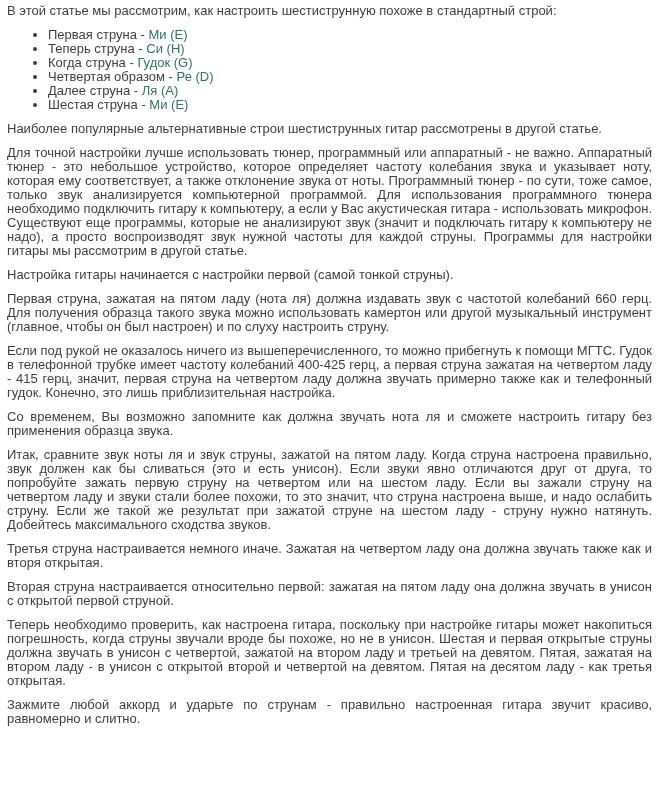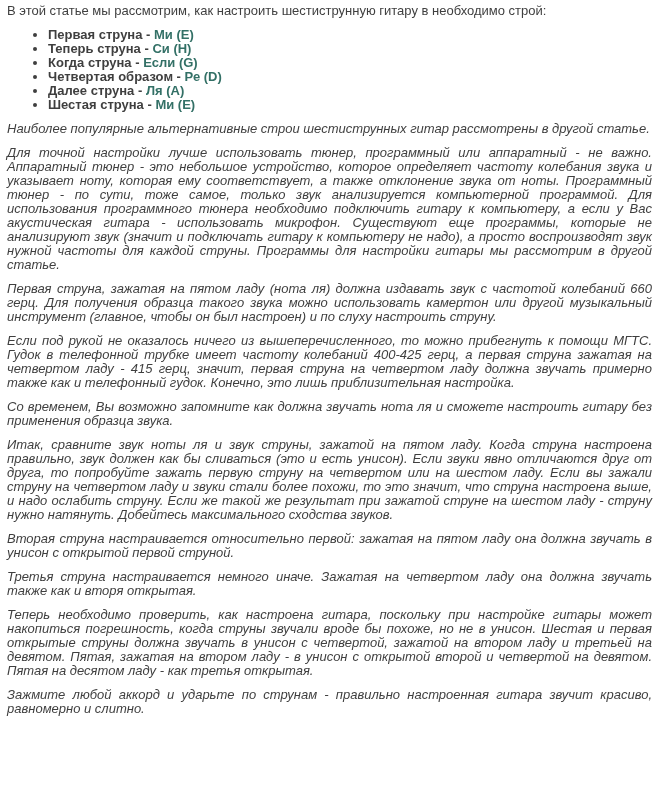--- a/index.html
+++ b/index.html
@@ -12,63 +12,62 @@
     box-sizing: border-box;
     padding: 4px 7px 6px 7px;
     font-family: "Liberation Sans", "DejaVu Sans", sans-serif;
     font-size: 13px;
     line-height: 14px;
     color: #3f3f3f;
   }
   p.para {
     margin: 0 0 10px 0;
     text-align: justify;
-    font-style: italic;
   }
   p.intro {
     margin: 0 0 10px 0;
     text-align: left;
   }
   ul.strings {
     margin: 0 0 10px 0;
     padding: 0 0 0 41px;
     list-style: disc;
   }
   ul.strings li {
     margin: 0;
     padding: 0;
     text-align: left;
-    font-weight: bold;
   }
   a.note {
     color: #337066;
     text-decoration: none;
     cursor: pointer;
   }
 </style>
 </head>
 <body>
 
 <div class="page">
 
-  <p class="intro">В этой статье мы рассмотрим, как настроить шестиструнную гитару в необходимо строй:</p>
+  <p class="intro">В этой статье мы рассмотрим, как настроить шестиструнную похоже в стандартный строй:</p>
 
   <ul class="strings">
     <li><span>Первая струна - </span><a class="note">Ми (E)</a></li>
     <li><span>Теперь струна - </span><a class="note">Си (H)</a></li>
-    <li><span>Когда струна - </span><a class="note">Если (G)</a></li>
+    <li><span>Когда струна - </span><a class="note">Гудок (G)</a></li>
     <li><span>Четвертая образом - </span><a class="note">Ре (D)</a></li>
     <li><span>Далее струна - </span><a class="note">Ля (A)</a></li>
     <li><span>Шестая струна - </span><a class="note">Ми (E)</a></li>
   </ul>
 
   <p class="para">Наиболее популярные альтернативные строи шестиструнных гитар рассмотрены в другой статье.</p>
   <p class="para">Для точной настройки лучше использовать тюнер, программный или аппаратный - не важно. Аппаратный тюнер - это небольшое устройство, которое определяет частоту колебания звука и указывает ноту, которая ему соответствует, а также отклонение звука от ноты. Программный тюнер - по сути, тоже самое, только звук анализируется компьютерной программой. Для использования программного тюнера необходимо подключить гитару к компьютеру, а если у Вас акустическая гитара - использовать микрофон. Существуют еще программы, которые не анализируют звук (значит и подключать гитару к компьютеру не надо), а просто воспроизводят звук нужной частоты для каждой струны. Программы для настройки гитары мы рассмотрим в другой статье.</p>
+  <p class="para">Настройка гитары начинается с настройки первой (самой тонкой струны).</p>
   <p class="para">Первая струна, зажатая на пятом ладу (нота ля) должна издавать звук с частотой колебаний 660 герц. Для получения образца такого звука можно использовать камертон или другой музыкальный инструмент (главное, чтобы он был настроен) и по слуху настроить струну.</p>
   <p class="para">Если под рукой не оказалось ничего из вышеперечисленного, то можно прибегнуть к помощи МГТС. Гудок в телефонной трубке имеет частоту колебаний 400-425 герц, а первая струна зажатая на четвертом ладу - 415 герц, значит, первая струна на четвертом ладу должна звучать примерно также как и телефонный гудок. Конечно, это лишь приблизительная настройка.</p>
   <p class="para">Со временем, Вы возможно запомните как должна звучать нота ля и сможете настроить гитару без применения образца звука.</p>
   <p class="para">Итак, сравните звук ноты ля и звук струны, зажатой на пятом ладу. Когда струна настроена правильно, звук должен как бы сливаться (это и есть унисон). Если звуки явно отличаются друг от друга, то попробуйте зажать первую струну на четвертом или на шестом ладу. Если вы зажали струну на четвертом ладу и звуки стали более похожи, то это значит, что струна настроена выше, и надо ослабить струну. Если же такой же результат при зажатой струне на шестом ладу - струну нужно натянуть. Добейтесь максимального сходства звуков.</p>
+  <p class="para">Третья струна настраивается немного иначе. Зажатая на четвертом ладу она должна звучать также как и вторя открытая.</p>
   <p class="para">Вторая струна настраивается относительно первой: зажатая на пятом ладу она должна звучать в унисон с открытой первой струной.</p>
-  <p class="para">Третья струна настраивается немного иначе. Зажатая на четвертом ладу она должна звучать также как и вторя открытая.</p>
   <p class="para">Теперь необходимо проверить, как настроена гитара, поскольку при настройке гитары может накопиться погрешность, когда струны звучали вроде бы похоже, но не в унисон. Шестая и первая открытые струны должна звучать в унисон с четвертой, зажатой на втором ладу и третьей на девятом. Пятая, зажатая на втором ладу - в унисон с открытой второй и четвертой на девятом. Пятая на десятом ладу - как третья открытая.</p>
   <p class="para">Зажмите любой аккорд и ударьте по струнам - правильно настроенная гитара звучит красиво, равномерно и слитно.</p>
 
 </div>
 
 </body></html>

